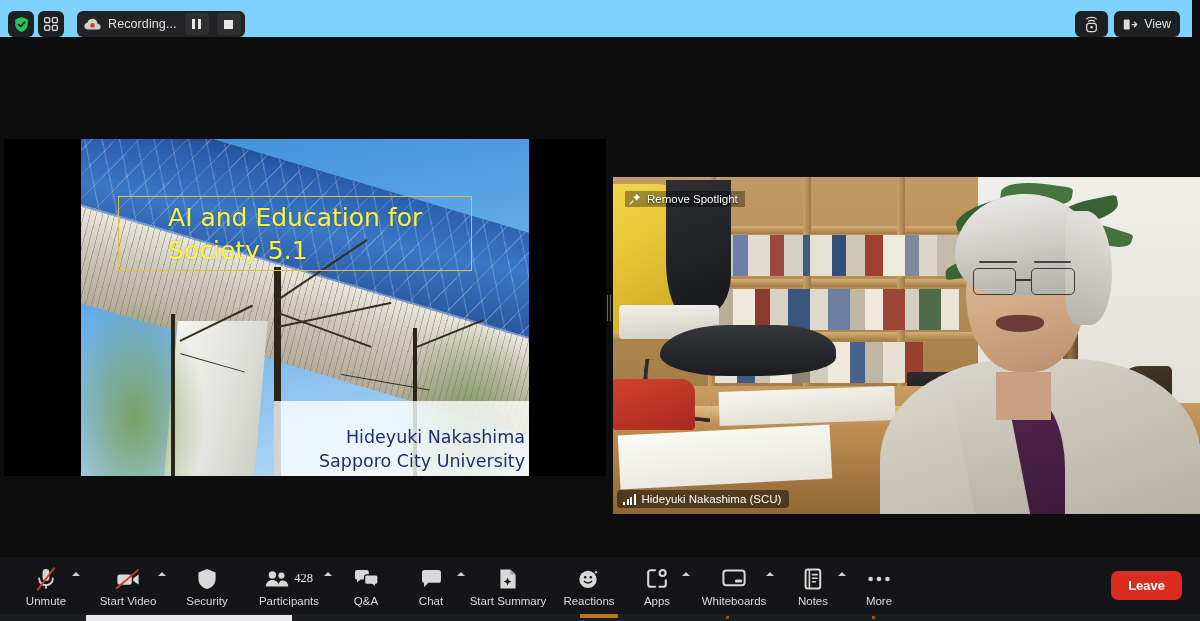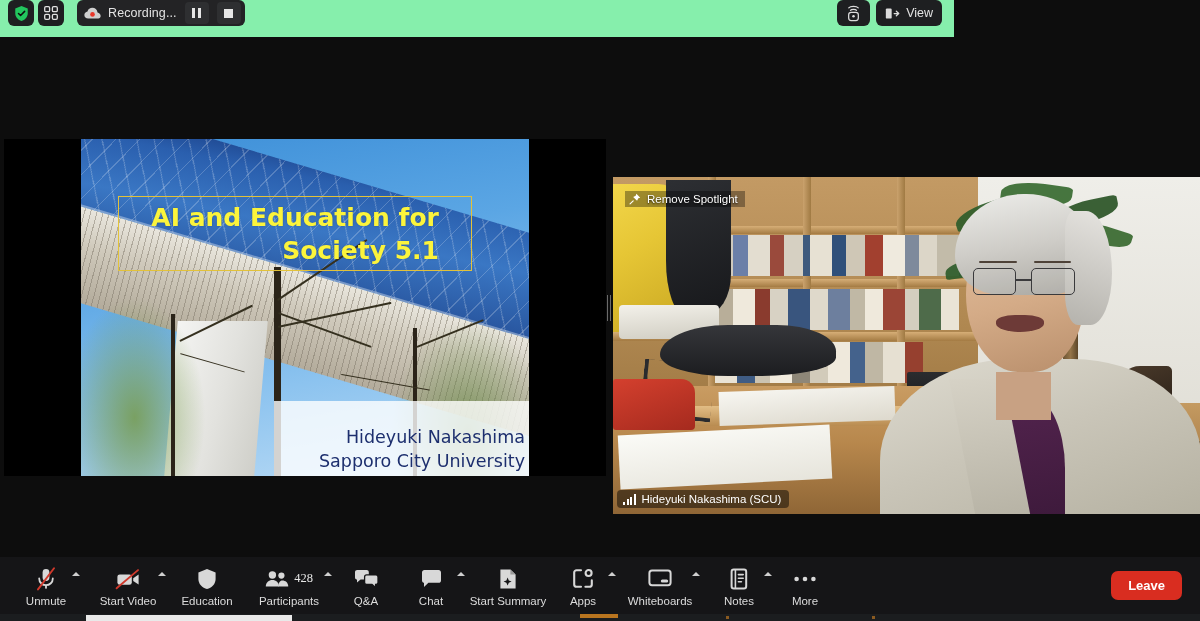--- a/index.html
+++ b/index.html
@@ -8,22 +8,22 @@
     width:1200px; height:621px;
     background:#0d0d0d;
     font-family:"Liberation Sans", sans-serif;
     overflow:hidden;
     color:#e8e8e8;
   }
   #app { position:relative; width:1200px; height:621px; background:#0d0d0d; }
 
   
   .topbar{
-    position:absolute; top:0; left:0; width:954px; height:37px;
-    background:#86efac; display:flex; align-items:flex-start;
+    position:absolute; top:0; left:0; width:1192px; height:37px;
+    background:#7dd3fc; display:flex; align-items:flex-end;
     padding:0 8px;
   }
   .tb-left{ display:flex; align-items:center; gap:4px; }
   .tb-sq{
     width:26px; height:26px; border-radius:6px;
     background:#1e1f21; display:flex; align-items:center; justify-content:center;
   }
   .shield-badge{ width:15px; height:17px; display:block; }
   .grid-icon{ width:14px; height:14px; display:block; }
 
@@ -114,22 +114,22 @@
     position:absolute; bottom:0; right:0; width:34%; height:52%;
     background:radial-gradient(ellipse at 60% 75%, rgba(104,140,70,.72) 0%, rgba(104,140,70,0) 60%);
   }
 
   .slide-title-box{
     position:absolute; left:8.3%; top:16.8%; width:79%; height:22.5%;
     border:1px solid #e2c23a;
     display:flex; flex-direction:column; align-items:center; justify-content:center;
   }
   .slide-title{
-    color:#fbf43c; font-size:25px; line-height:1.32; text-align:right;
-    font-family:"DejaVu Sans", sans-serif; font-weight:700;
+    color:#fbf43c; font-size:25px; line-height:1.32; text-align:left;
+    font-family:"DejaVu Sans", sans-serif; font-weight:400;
     text-shadow:0 0 2px rgba(0,0,0,.22);
     white-space:pre-line;
   }
   .slide-author-box{
     position:absolute; right:0; bottom:0px; width:57%; padding:4px 4px 3px 10px;
     background:rgba(255,255,255,.80);
     text-align:right;
   }
   .slide-author{
     color:#1d2f6e; font-size:17.5px; line-height:1.38;
@@ -664,21 +664,21 @@
         <span class="tl">Start Video</span>
         <span class="caret" style="right:4px"></span>
       </div>
 
       <div class="tool" style="min-width:74px">
         <span class="ic">
           <svg width="20" height="22" viewBox="0 0 20 22">
             <path d="M10 1 L18.6 4.4 V11 C18.6 16.2 14.6 19.8 10 21 C5.4 19.8 1.4 16.2 1.4 11 V4.4 Z" fill="#d8d8d8"></path>
           </svg>
         </span>
-        <span class="tl">Education</span>
+        <span class="tl">Security</span>
       </div>
 
       <div class="tool" style="min-width:90px">
         <span class="ic ic-row">
           <svg width="24" height="18" viewBox="0 0 24 18">
             <circle cx="7.4" cy="5" r="3.7" fill="#d8d8d8"></circle>
             <circle cx="16.4" cy="5.6" r="3.1" fill="#d8d8d8"></circle>
             <path d="M0.8 16.6 C0.8 12.4 3.8 10 7.4 10 C11 10 14 12.4 14 16.6 Z" fill="#d8d8d8"></path>
             <path d="M13.4 16.6 C13.4 13.2 14.8 10.6 17.4 10.6 C20.4 10.6 23.2 12.6 23.2 16.6 Z" fill="#d8d8d8"></path>
           </svg>
@@ -713,20 +713,32 @@
         <span class="ic">
           <svg width="20" height="22" viewBox="0 0 20 22">
             <path d="M2.4 1.4 H12.4 L17.6 6.6 V20.6 H2.4 Z" fill="#d8d8d8"></path>
             <path d="M12.4 1.4 V6.6 H17.6 Z" fill="#9a9a9a"></path>
             <path d="M9.6 9.6 L10.8 12.4 L13.6 13.6 L10.8 14.8 L9.6 17.6 L8.4 14.8 L5.6 13.6 L8.4 12.4 Z" fill="#151517"></path>
           </svg>
         </span>
         <span class="tl">Start Summary</span>
       </div>
 
+      <div class="tool" style="min-width:74px">
+        <span class="ic">
+          <svg width="22" height="22" viewBox="0 0 22 22">
+            <circle cx="10" cy="11.4" r="8.6" fill="#d8d8d8"></circle>
+            <circle cx="7.2" cy="9.2" r="1.25" fill="#151517"></circle>
+            <circle cx="12.8" cy="9.2" r="1.25" fill="#151517"></circle>
+            <path d="M6.4 13.4 C7.8 15.4 12.2 15.4 13.6 13.4" stroke="#151517" stroke-width="1.5" fill="none" stroke-linecap="round"></path>
+            <path d="M18 1.2 L18.9 3.3 L21 4.2 L18.9 5.1 L18 7.2 L17.1 5.1 L15 4.2 L17.1 3.3 Z" fill="#d8d8d8" stroke="#151517" stroke-width="0.9"></path>
+          </svg>
+        </span>
+        <span class="tl">Reactions</span>
+      </div>
 
       <div class="tool" style="min-width:62px">
         <span class="ic">
           <svg width="22" height="21" viewBox="0 0 22 21">
             <path d="M9 2.2 H4.6 C3.2 2.2 2.2 3.2 2.2 4.6 V16.4 C2.2 17.8 3.2 18.8 4.6 18.8 H9" stroke="#d8d8d8" stroke-width="2.1" fill="none" stroke-linecap="round"></path>
             <path d="M13.4 18.8 H17.4 C18.8 18.8 19.8 17.8 19.8 16.4 V12.4" stroke="#d8d8d8" stroke-width="2.1" fill="none" stroke-linecap="round"></path>
             <circle cx="16.6" cy="5" r="3" fill="none" stroke="#d8d8d8" stroke-width="2.1"></circle>
           </svg>
         </span>
         <span class="tl">Apps</span>

